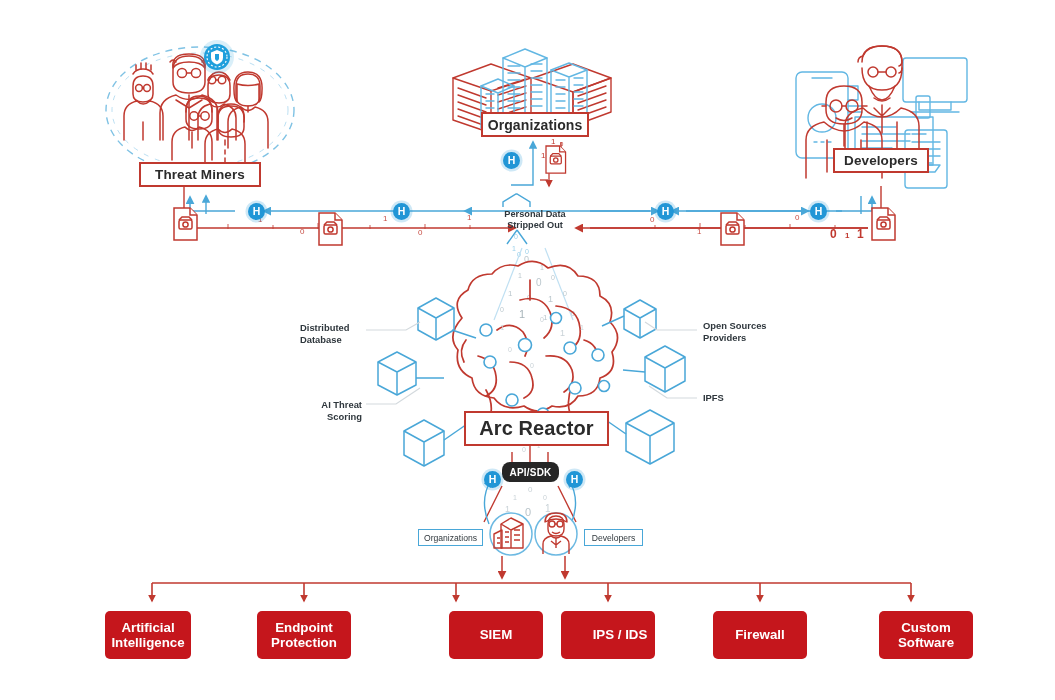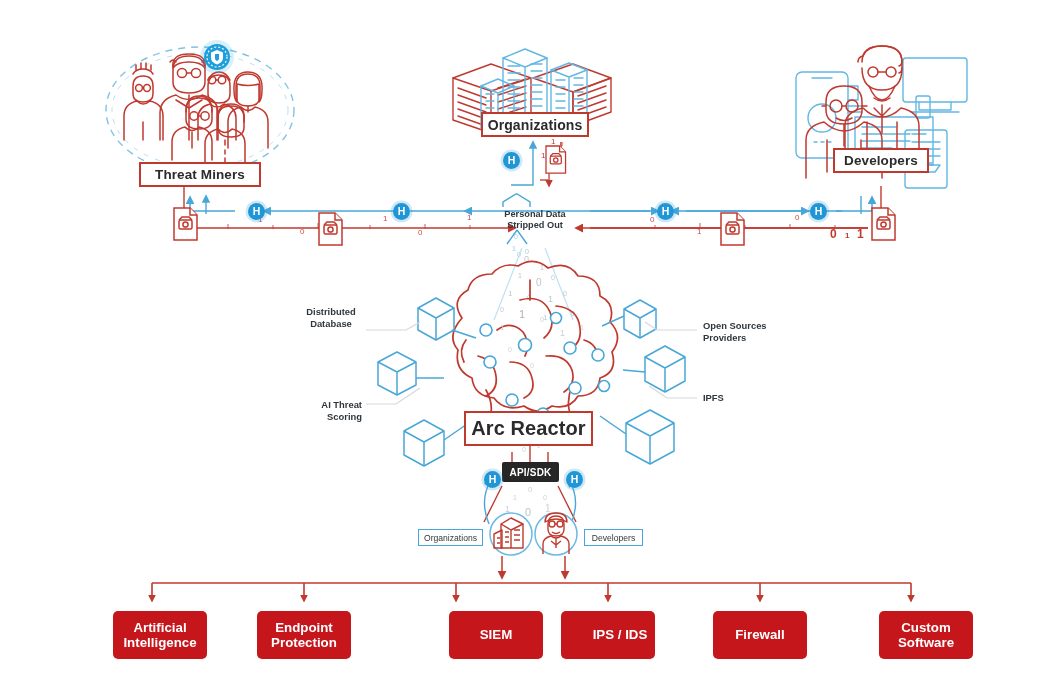--- a/index.html
+++ b/index.html
@@ -14,62 +14,62 @@
   
   .lbl-box{
     position:absolute;background:#ffffff;border:2px solid #c0392f;
     color:#2b2b2b;font-weight:bold;display:flex;align-items:center;
     justify-content:center;box-sizing:border-box;white-space:nowrap;
     letter-spacing:.1px;
   }
   #threat-miners-label{left:139px;top:162px;width:122px;height:25px;font-size:13.5px;}
   #organizations-label{left:481px;top:112px;width:108px;height:25px;font-size:14px;}
   #developers-label{left:833px;top:148px;width:96px;height:25px;font-size:13.5px;}
-  #arc-reactor-label{left:464px;top:411px;width:129px;height:35px;font-size:20px;border-width:2px;}
+  #arc-reactor-label{left:464px;top:411px;width:145px;height:35px;font-size:20px;border-width:2px;}
 
   .mini-box{
     position:absolute;background:#ffffff;border:1px solid #49a7d8;
     color:#30383d;font-size:8.6px;display:flex;align-items:center;
     justify-content:center;box-sizing:border-box;white-space:nowrap;
     font-weight:normal;
   }
   #mini-organizations{left:418px;top:529px;width:65px;height:17px;}
   #mini-developers{left:584px;top:529px;width:59px;height:17px;}
 
   #api-sdk-box{
     position:absolute;left:502px;top:462px;width:57px;height:20px;
     background:#262626;color:#ffffff;font-size:10px;font-weight:bold;
-    display:flex;align-items:center;justify-content:center;border-radius:2px;
+    display:flex;align-items:center;justify-content:center;border-radius:8px;
     letter-spacing:.2px;
   }
 
   
   .cap{position:absolute;color:#2f373d;font-size:9.4px;font-weight:bold;line-height:11.5px;}
-  #cap-distributed{left:300px;top:306px;width:62px;text-align:center;}
+  #cap-distributed{left:300px;top:322px;width:62px;text-align:left;}
   #cap-ai-threat{left:300px;top:399px;width:62px;text-align:right;}
   #cap-open-sources{left:703px;top:320px;width:80px;text-align:left;}
   #cap-ipfs{left:703px;top:392px;width:60px;text-align:left;}
   #cap-personal{left:489px;top:209px;width:92px;text-align:center;font-size:9.2px;line-height:11px;}
 
   
   .hbadge{
     position:absolute;width:17px;height:17px;border-radius:50%;
     background:#2196d6;color:#ffffff;font-size:10.5px;font-weight:bold;
     display:flex;align-items:center;justify-content:center;
     box-shadow:0 0 0 2.5px rgba(33,150,214,.22);line-height:1;
   }
 
   
   .prod{
     position:absolute;top:611px;height:48px;background:#c5161c;
     border-radius:5px;color:#ffffff;font-size:13.3px;font-weight:bold;
     display:flex;align-items:center;justify-content:center;text-align:center;
     line-height:15.5px;box-sizing:border-box;
   }
-  #prod-0{left:105px;width:94px;margin-left:8px;}
+  #prod-0{left:105px;width:86px;}
   #prod-1{left:257px;width:94px;}
   #prod-2{left:409px;width:94px;margin-left:40px;}
   #prod-3{left:561px;width:94px;padding-left:24px;}
   #prod-4{left:713px;width:94px;}
   #prod-5{left:879px;width:94px;}
 </style>
 </head>
 <body>
 
 <div id="stage">

